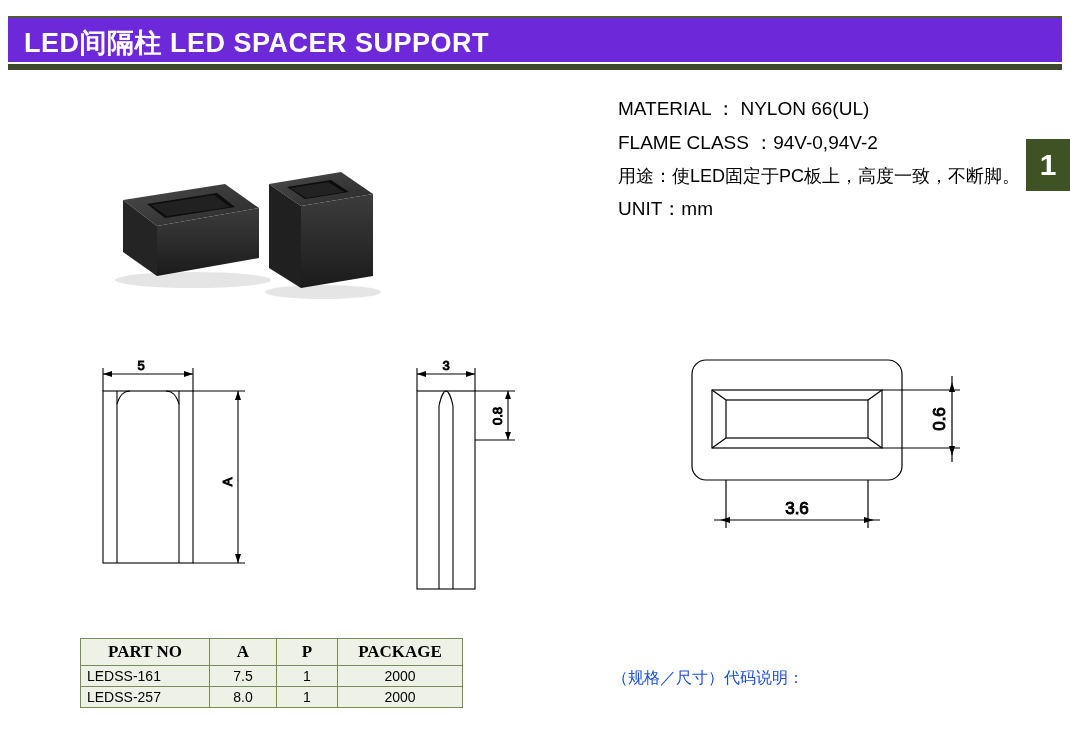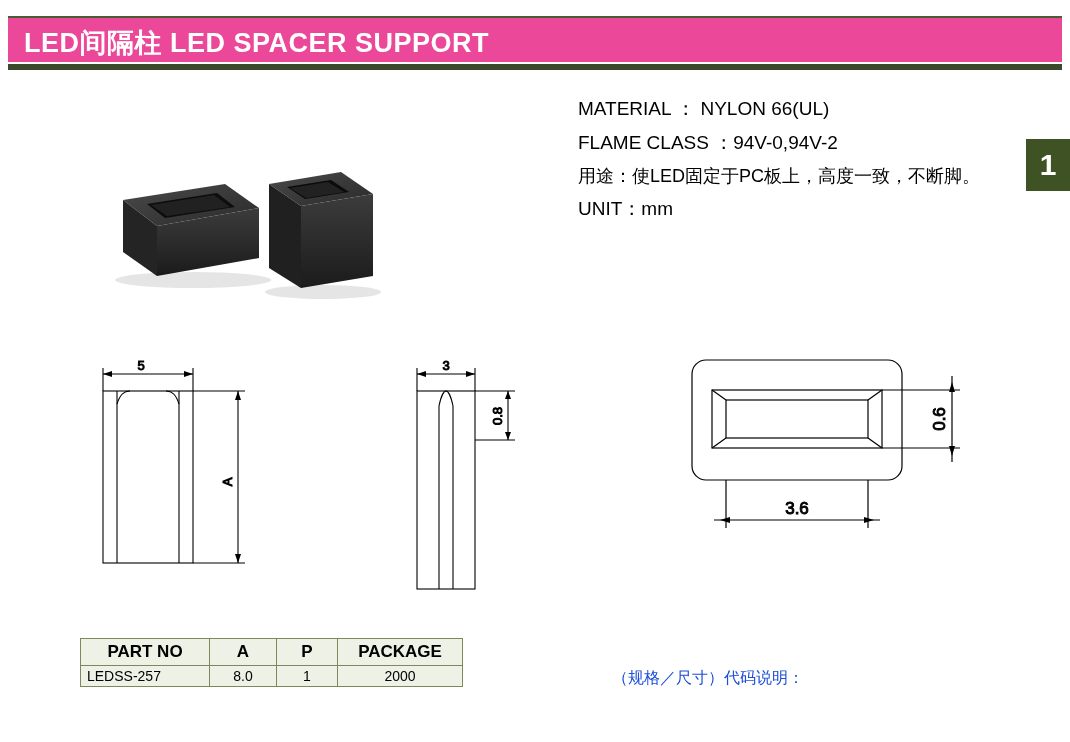--- a/index.html
+++ b/index.html
@@ -15,21 +15,21 @@
     overflow: hidden;
   }
 
   
   .header-bar {
     position: absolute;
     left: 8px;
     top: 16px;
     width: 1054px;
     height: 46px;
-    background: #ec4899;
+    background: #6d28d9;
     border-top: 2px solid #4b5c34;
     box-sizing: border-box;
   }
   .header-bar::after {
     content: "";
     position: absolute;
     left: 0;
     bottom: -8px;
     width: 100%;
     height: 6px;
@@ -78,20 +78,21 @@
     position: absolute;
     left: 578px;
     top: 92px;
     width: 420px;
     color: #000000;
   }
   .spec .line {
     font-size: 19px;
     line-height: 34px;
     white-space: nowrap;
+    margin-left: 40px;
   }
   .spec .line.cn {
     font-size: 18px;
     line-height: 32px;
   }
 
   
   .draw {
     position: absolute;
     stroke: #000;
@@ -106,20 +107,21 @@
     background: #eef1e6;
     font-size: 15px;
   }
   .part-table th {
     border: 1px solid #7a8a5a;
     font-weight: bold;
     font-size: 17px;
     padding: 3px 0;
     background: #eef1e6;
     text-align: center;
+    font-family: Liberation Serif, serif;
   }
   .part-table td {
     border: 1px solid #7a8a5a;
     padding: 2px 0;
     text-align: center;
     font-size: 14px;
     background: #eef1e6;
   }
   .part-table td.partno {
     text-align: left;
@@ -274,20 +276,26 @@
   <thead>
     <tr>
       <th class="col-partno">PART NO</th>
       <th class="col-a">A</th>
       <th class="col-p">P</th>
       <th class="col-pkg">PACKAGE</th>
     </tr>
   </thead>
   <tbody>
     <tr>
+      <td class="partno">LEDSS-161</td>
+      <td>7.5</td>
+      <td>1</td>
+      <td>2000</td>
+    </tr>
+    <tr>
       <td class="partno">LEDSS-257</td>
       <td>8.0</td>
       <td>1</td>
       <td>2000</td>
     </tr>
   </tbody>
 </table>
 
 <div class="notes">
   <div>（规格／尺寸）代码说明：</div>

